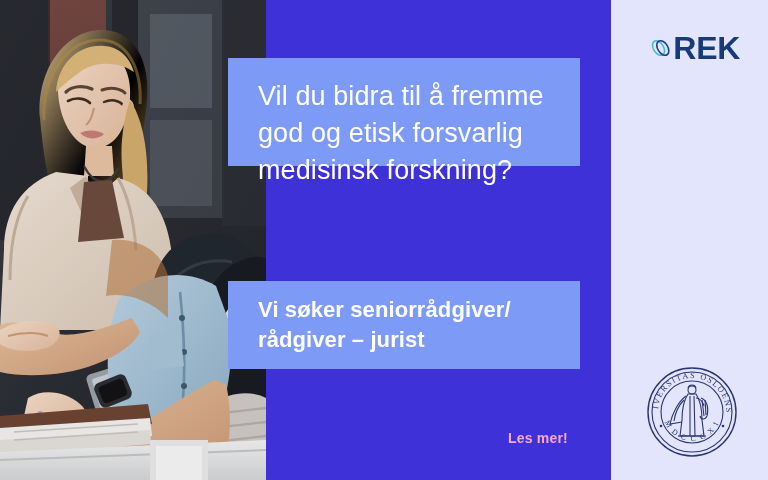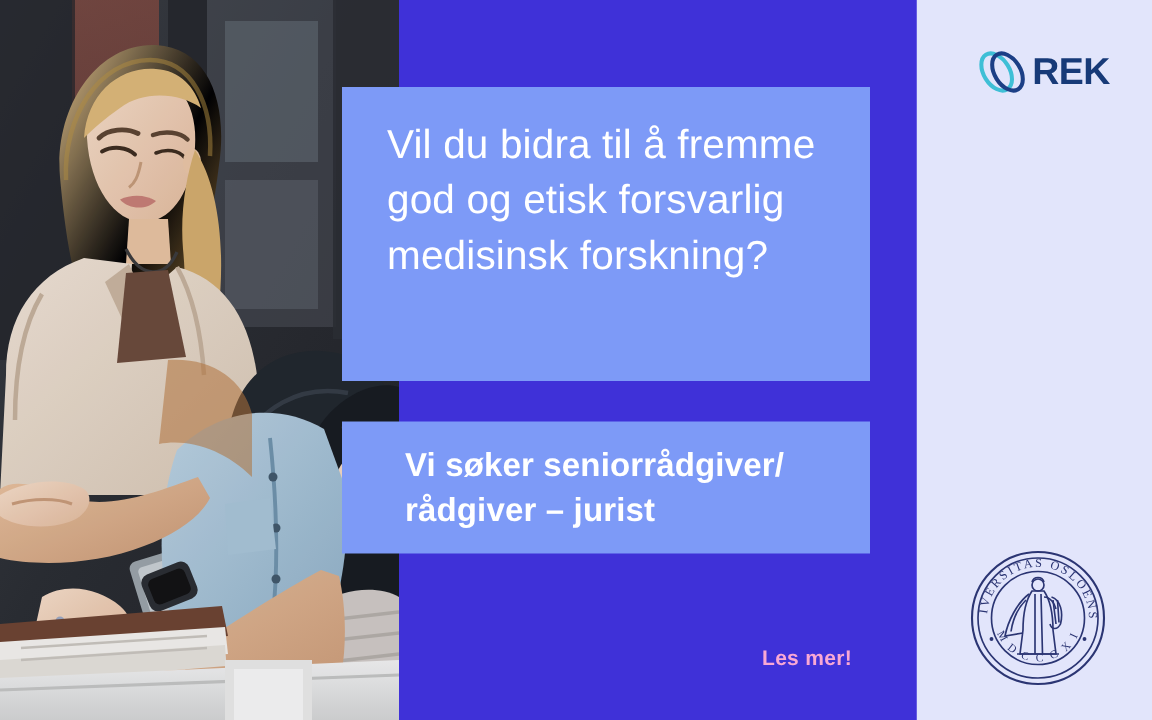--- a/index.html
+++ b/index.html
@@ -51,29 +51,29 @@
   
   .card {
     position: absolute;
     background: #7d9af7;
     box-sizing: border-box;
   }
   .card-headline {
     left: 228px;
     top: 58px;
     width: 352px;
-    height: 196px;
+    height: 108px;
     padding: 20px 20px 0 30px;
   }
   .card-subhead {
     left: 228px;
     top: 281px;
     width: 352px;
     height: 88px;
-    padding: 14px 30px 0 42px;
+    padding: 14px 30px 0 30px;
   }
   .headline-text {
     color: #ffffff;
     font-size: 27px;
     line-height: 37px;
     font-weight: 400;
     letter-spacing: 0.1px;
     white-space: pre-line;
   }
   .subhead-text {
@@ -104,21 +104,21 @@
     top: 26px;
     width: 90px;
     height: 44px;
     display: flex;
     align-items: center;
     gap: 2px;
     cursor: pointer;
   }
   .rek-wordmark {
     color: #173a78;
-    font-size: 25px;
+    font-size: 32px;
     font-weight: bold;
     letter-spacing: -0.3px;
     line-height: 1;
   }
 
   
   .uio-seal {
     position: absolute;
     left: 646px;
     top: 366px;

